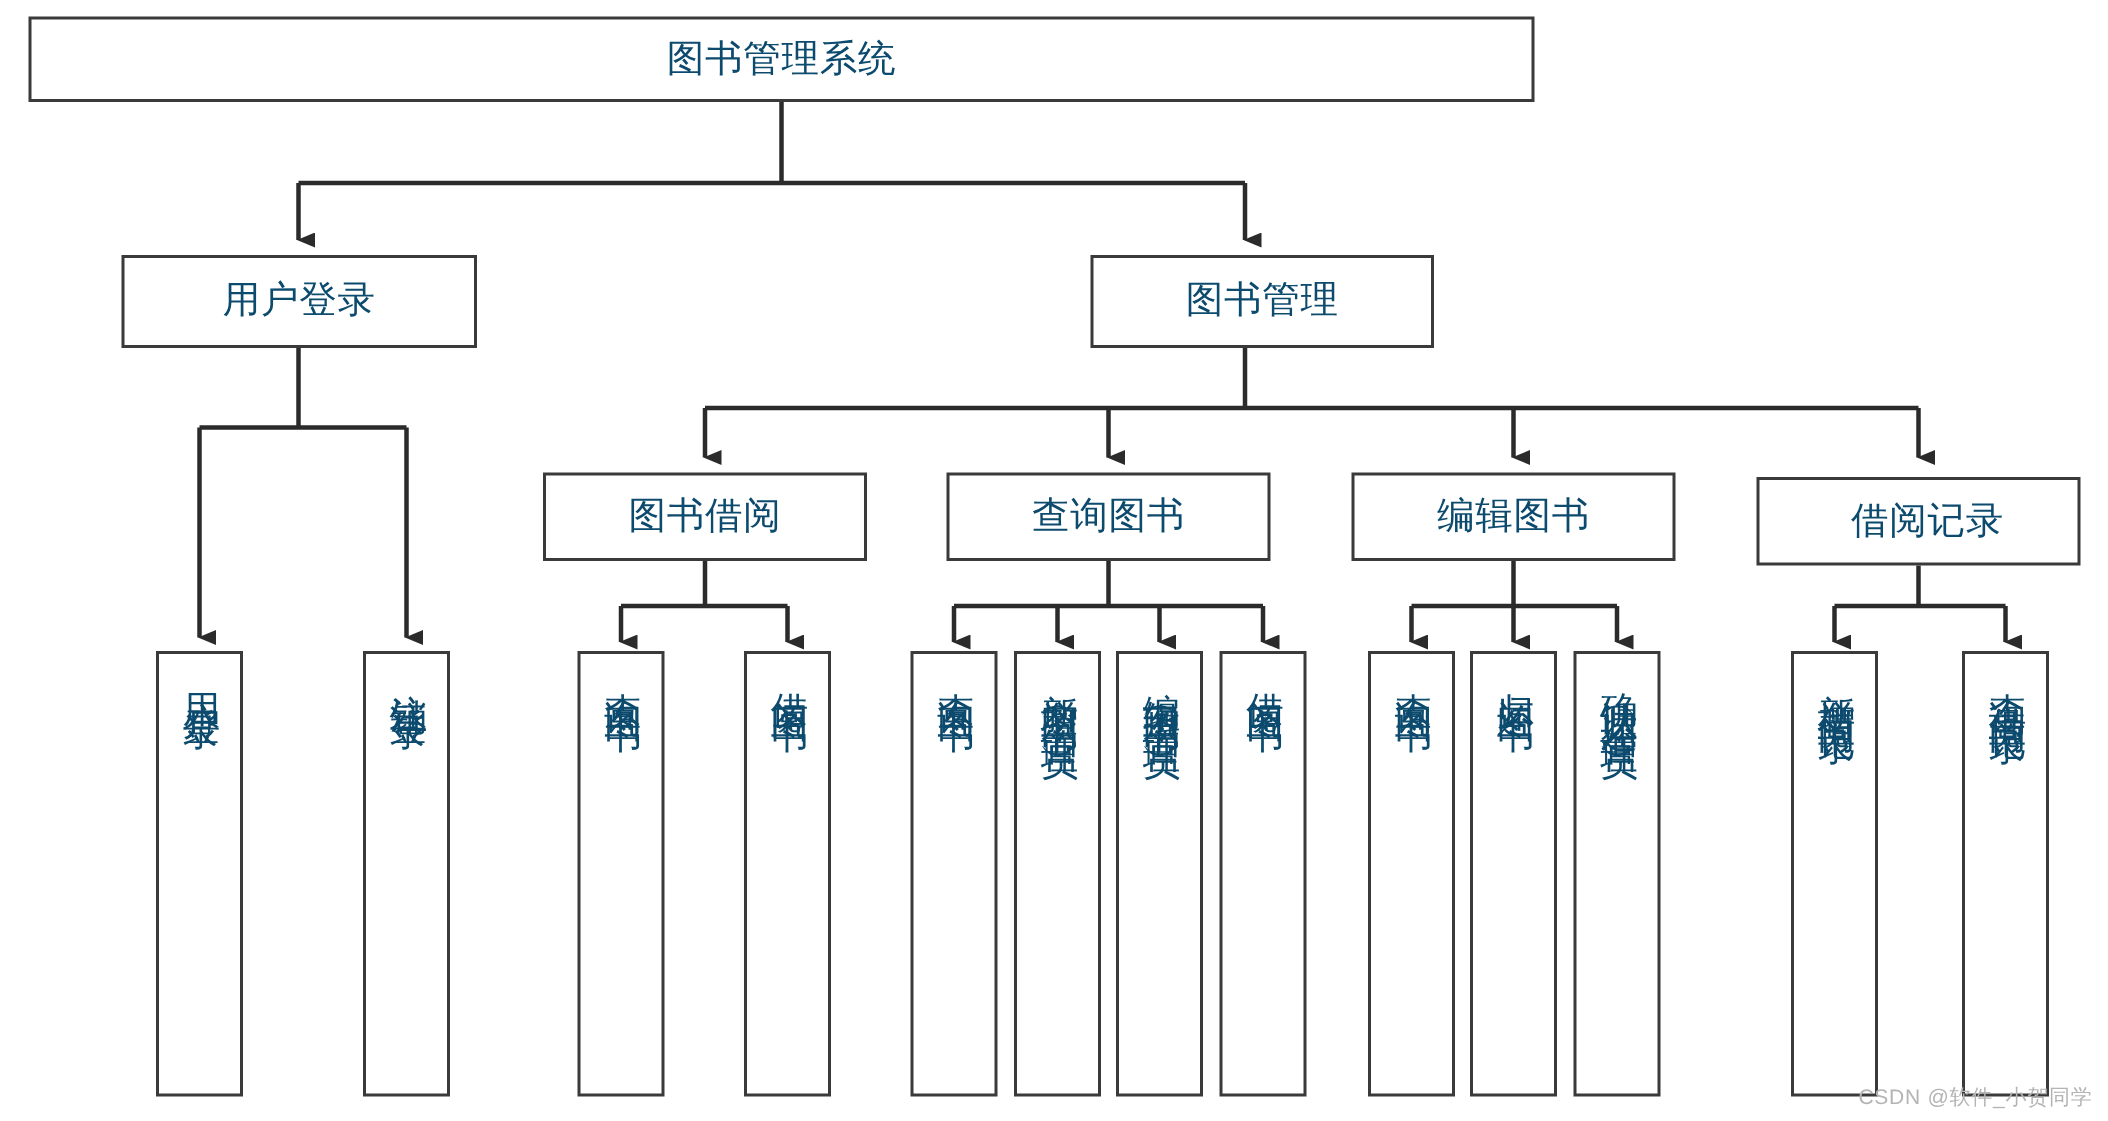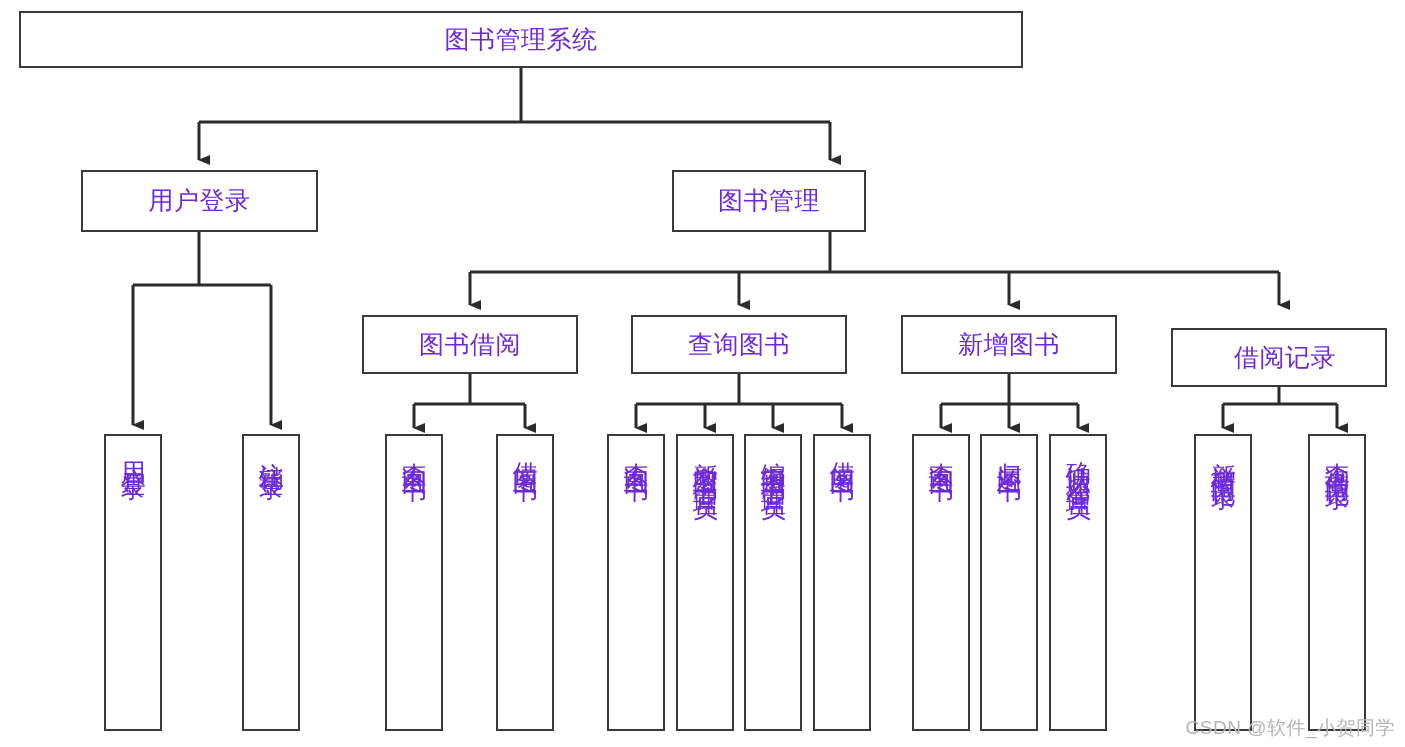--- a/index.html
+++ b/index.html
@@ -26,21 +26,21 @@
     pointer-events: none;
   }
   .node {
     position: absolute;
     box-sizing: border-box;
     background: #ffffff;
     border: 2.5px solid #3a3a3a;
     display: flex;
     align-items: center;
     justify-content: center;
-    color: #6d28d9;
+    color: #0c4a6e;
   }
   .node .lbl {
     display: block;
     text-align: center;
     line-height: 1.18;
   }
   
   .node.h .lbl {
     writing-mode: horizontal-tb;
     font-size: 25px;
@@ -56,21 +56,21 @@
     writing-mode: vertical-rl;
     text-orientation: upright;
     font-size: 25px;
     letter-spacing: 5px;
     white-space: nowrap;
   }
   .watermark {
     position: absolute;
     right: 10px;
     bottom: 6px;
-    font-size: 19px;
+    font-size: 14px;
     color: #b4b4b4;
     white-space: nowrap;
     letter-spacing: 0.5px;
   }
 </style>
 </head>
 <body>
 
 <div id="canvas">
 
@@ -128,37 +128,37 @@
   </svg>
 
   <div class="node h" style="left:19px; top:11px; width:1004px; height:57px;">
     <span class="lbl">图书管理系统</span>
   </div>
 
   <div class="node h" style="left:81px; top:170px; width:237px; height:62px;">
     <span class="lbl">用户登录</span>
   </div>
 
-  <div class="node h" style="left:672px; top:170px; width:194px; height:62px;">
+  <div class="node h" style="left:727px; top:170px; width:229px; height:62px;">
     <span class="lbl">图书管理</span>
   </div>
 
   <div class="node h" style="left:362px; top:315px; width:216px; height:59px;">
     <span class="lbl">图书借阅</span>
   </div>
 
   <div class="node h" style="left:631px; top:315px; width:216px; height:59px;">
     <span class="lbl">查询图书</span>
   </div>
 
   <div class="node h" style="left:901px; top:315px; width:216px; height:59px;">
-    <span class="lbl">新增图书</span>
-  </div>
-
-  <div class="node h" style="left:1171px; top:328px; width:216px; height:59px;padding-left:12px;">
+    <span class="lbl">编辑图书</span>
+  </div>
+
+  <div class="node h" style="left:1171px; top:318px; width:216px; height:59px;padding-left:12px;">
     <span class="lbl">借阅记录</span>
   </div>
 
   <div class="node v" style="left:104px; top:434px; width:58px; height:297px;">
     <span class="lbl">用户登录</span>
   </div>
 
   <div class="node v" style="left:242px; top:434px; width:58px; height:297px;">
     <span class="lbl">注销登录</span>
   </div>

